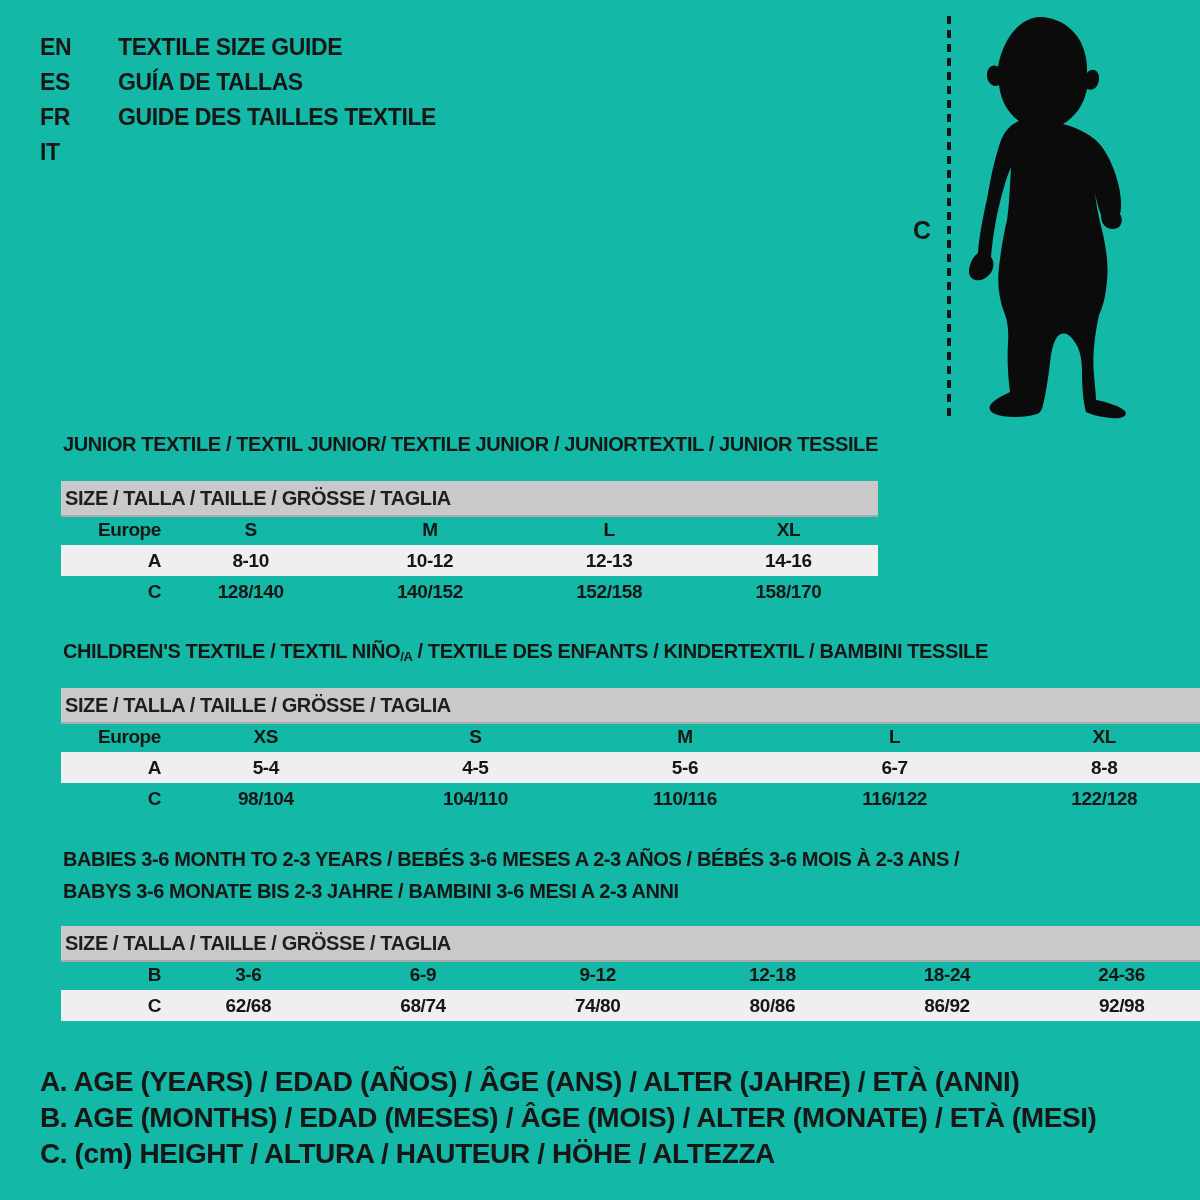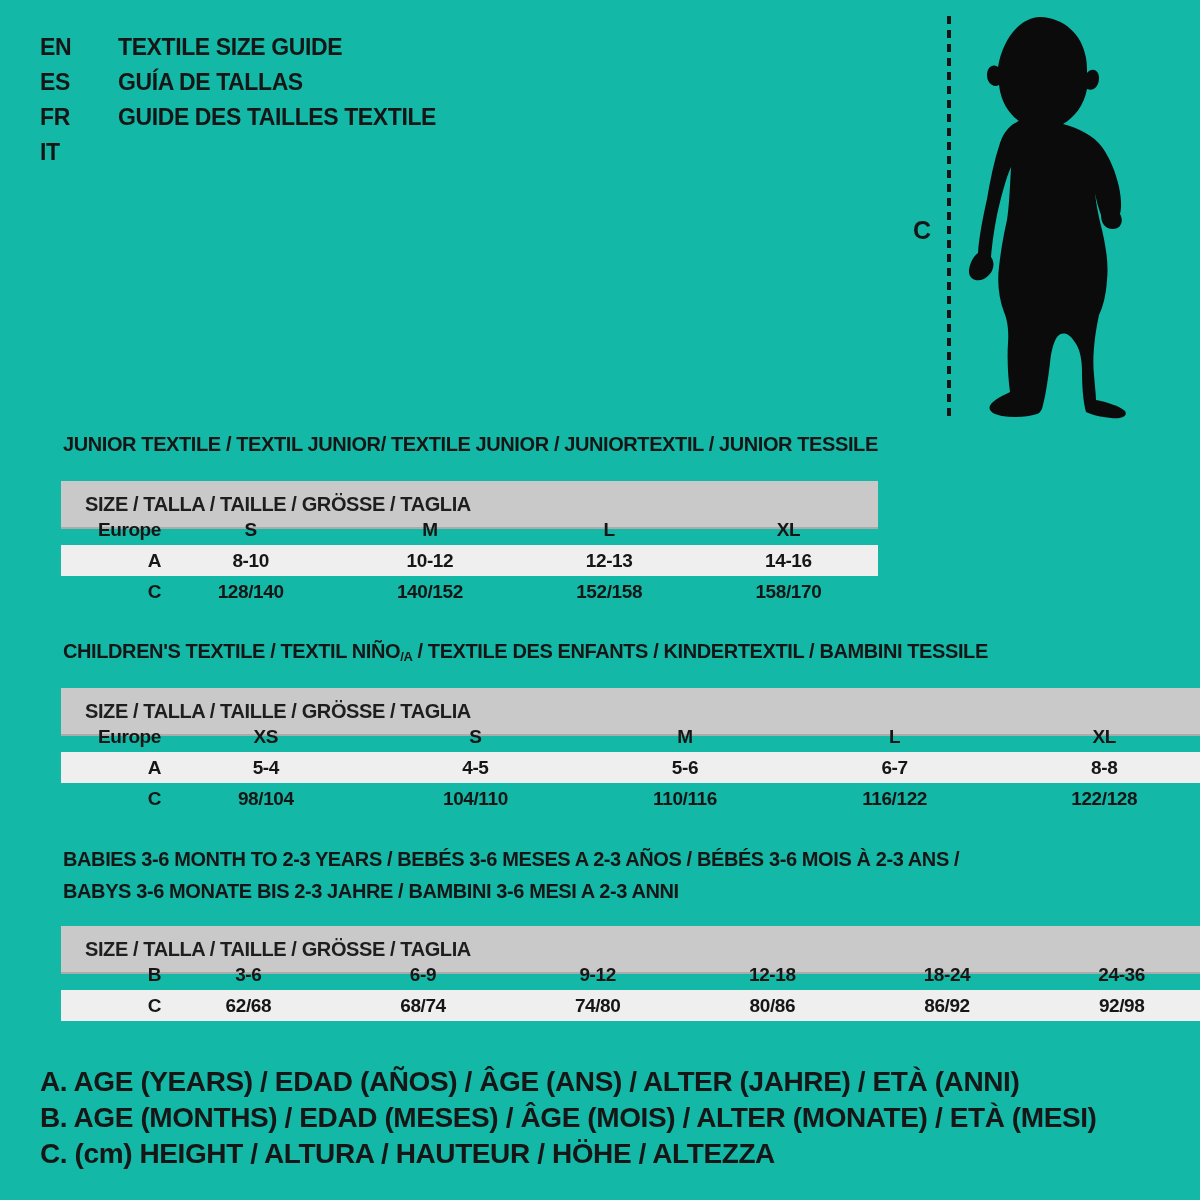--- a/index.html
+++ b/index.html
@@ -27,24 +27,24 @@
   
   .section { position:absolute; left:17px;margin-left:44px; }
   #section-junior   { top:433px; width:817px;  height:175px; }
   #section-children { top:640px; width:1148px; height:178px; }
   #section-babies   { top:848px; width:1148px; height:175px; }
 
   .sec-title { position:absolute; left:2px; font-size:20px; font-weight:700; white-space:nowrap; }
   .sub-a { font-size:13px; vertical-align:-3px; font-weight:700; }
 
   .size-bar {
-    position:absolute; left:0; width:100%; height:48px;
+    position:absolute; left:0; width:100%; height:36px;
     background:#c9c9c9; border-bottom:2px solid #ababab;
     font-size:20px; font-weight:700; color:#1e1e1e;
-    display:flex; align-items:center; padding-left:24px;
+    display:flex; align-items:center; padding-left:4px;
   }
   #section-junior .size-bar, #section-children .size-bar { top:48px; }
   #section-babies .size-bar { top:78px; }
 
   .trow { position:absolute; left:0; width:100%; height:31px; display:grid; align-items:center; }
   .cols4 { grid-template-columns:100px repeat(4,1fr); }
   .cols5 { grid-template-columns:100px repeat(5,1fr); }
   .cols6 { grid-template-columns:100px repeat(6,1fr); }
   .trow.shaded { background:#efefef; }
   .cell { font-size:19px; font-weight:700; text-align:center; white-space:nowrap; }

